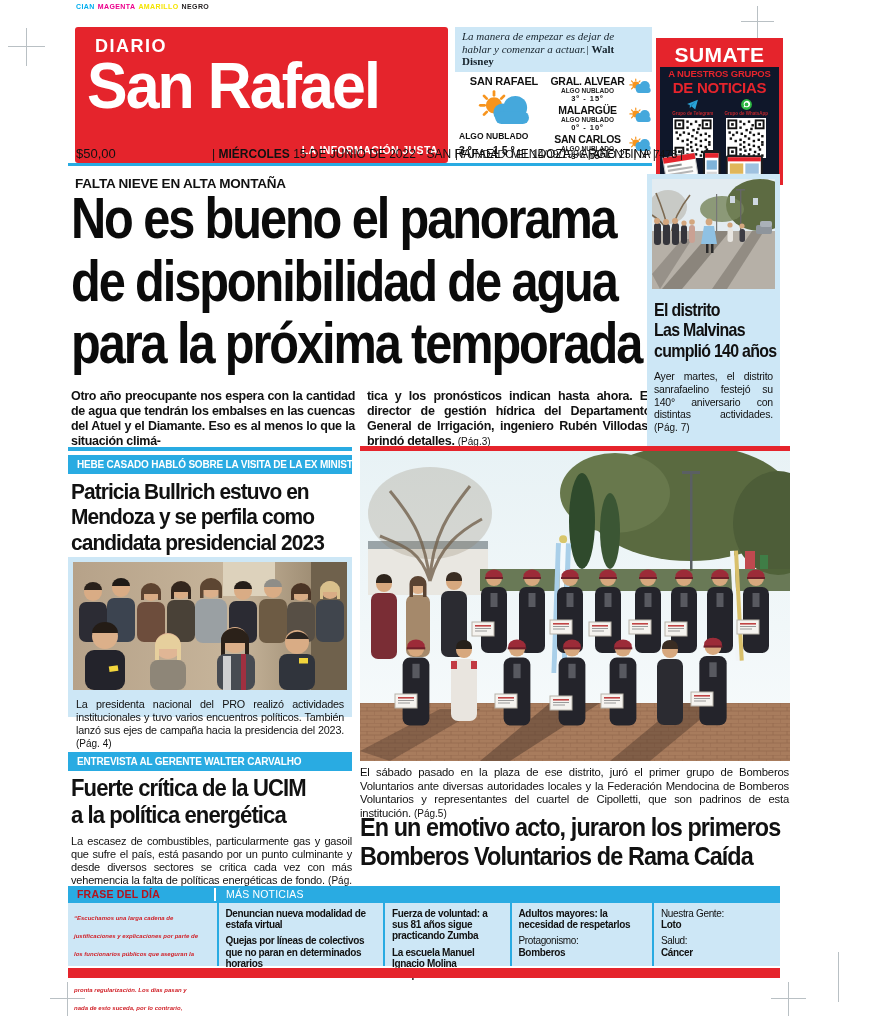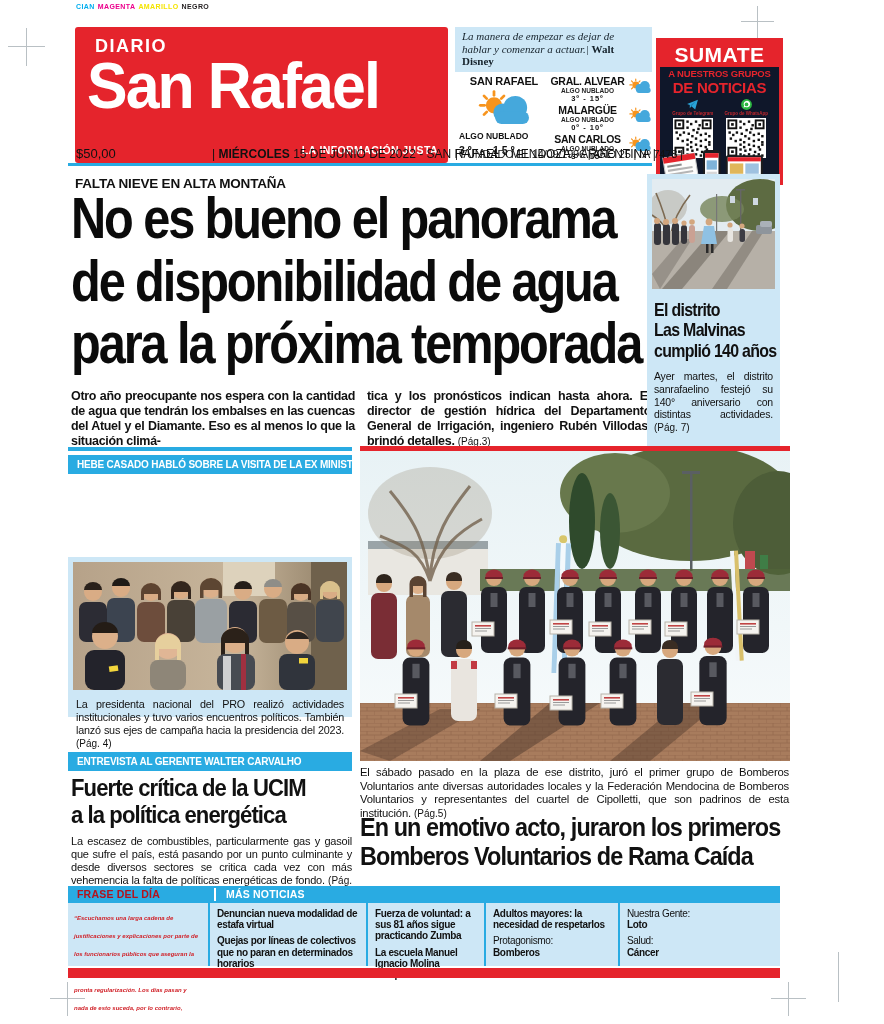--- a/index.html
+++ b/index.html
@@ -87,22 +87,22 @@
   .bomb-photo { position:absolute; left:360px; top:446px; width:430px; border-top:5px solid #e5242c; }
   .bomb-photo svg { display:block; }
   .bomb-caption { position:absolute; left:360px; top:766px; width:429px; font-size:11.3px; line-height:1.2; letter-spacing:-.2px; text-align:justify; }
   .bomb-hl { position:absolute; left:360px; top:813px; }
   .bo-hl-line { font-size:26px; font-weight:bold; letter-spacing:-1px; line-height:1.13; white-space:nowrap; transform:scaleX(.9); transform-origin:0 0; }
 
   
   .foot-head { position:absolute; left:68px; top:886px; width:712px; height:17px; background:#29abe2; }
   .fh-frase { position:absolute; left:9px; top:0; line-height:17px; font-weight:bold; font-size:10.5px; color:#b5121b; letter-spacing:.2px; }
   .fh-div { position:absolute; left:146px; top:2px; width:2px; height:13px; background:#fff; }
-  .fh-mas { position:absolute; left:158px; top:0; line-height:17px; font-weight:bold; font-size:10.5px; color:#fff; letter-spacing:.2px; }
-  .foot-body { position:absolute; left:68px; top:903px; width:712px; height:63px; background:#cde7f6; display:flex; }
+  .fh-mas { position:absolute; left:158px; top:0; line-height:17px; font-weight:normal; font-size:10.5px; color:#fff; letter-spacing:.2px; }
+  .foot-body { position:absolute; left:68px; top:903px; width:712px; height:63px; background:#cde7f6; display:flex;justify-content:space-between; }
   .fb-frase { width:140px; padding:3px 6px; color:#d01f26; }
   .fb-frase .ftext { font-size:6px; line-height:1.15; font-weight:bold; font-style:italic; text-align:justify; display:inline; }
   .fb-frase .fsrc { font-size:5.5px; line-height:1.15; display:inline; }
   .fncol { border-left:2px solid #29abe2; padding:5px 7px 0; }
   .fn1 { width:158px; } .fn2 { width:118px; } .fn3 { width:134px; } .fn4 { width:128px; }
   .fn-item { margin-bottom:5px; font-size:10px; line-height:1.12; letter-spacing:-.35px; }
   .fn-item .pre { display:block; font-weight:normal; }
   .fn-item .bld { font-weight:bold; }
   .bottom-red { position:absolute; left:68px; top:968px; width:712px; height:10px; background:#e5242c; }
 </style>
@@ -368,20 +368,25 @@
       <div class="m-hl-line">El distrito</div>
       <div class="m-hl-line">Las Malvinas</div>
       <div class="m-hl-line">cumplió 140 años</div>
     </div>
     <div class="m-text"><span>Ayer martes, el distrito sanrafaelino festejó su 140° aniversario con distintas actividades.</span> <span class="pref">(Pág. 7)</span></div>
   </div>
 
   <div class="rule-cyan-left"></div>
 
   <div class="banner" style="top:455px">HEBE CASADO HABLÓ SOBRE LA VISITA DE LA EX MINISTRA</div>
+  <div class="bull-hl">
+    <div class="b-hl-line">Patricia Bullrich estuvo en</div>
+    <div class="b-hl-line">Mendoza y se perfila como</div>
+    <div class="b-hl-line">candidata presidencial 2023</div>
+  </div>
   <div class="bull-photo-block">
     <svg width="274" height="128" viewBox="0 0 274 128" preserveAspectRatio="none">
       <defs>
         <linearGradient id="wall" x1="0" y1="0" x2="1" y2="0">
           <stop offset="0" stop-color="#b6a289"></stop>
             <stop offset=".6" stop-color="#c7b59b"></stop>
             <stop offset="1" stop-color="#8d7c63"></stop>
         </linearGradient>
       </defs>
       <rect width="274" height="128" fill="url(#wall)"></rect>

